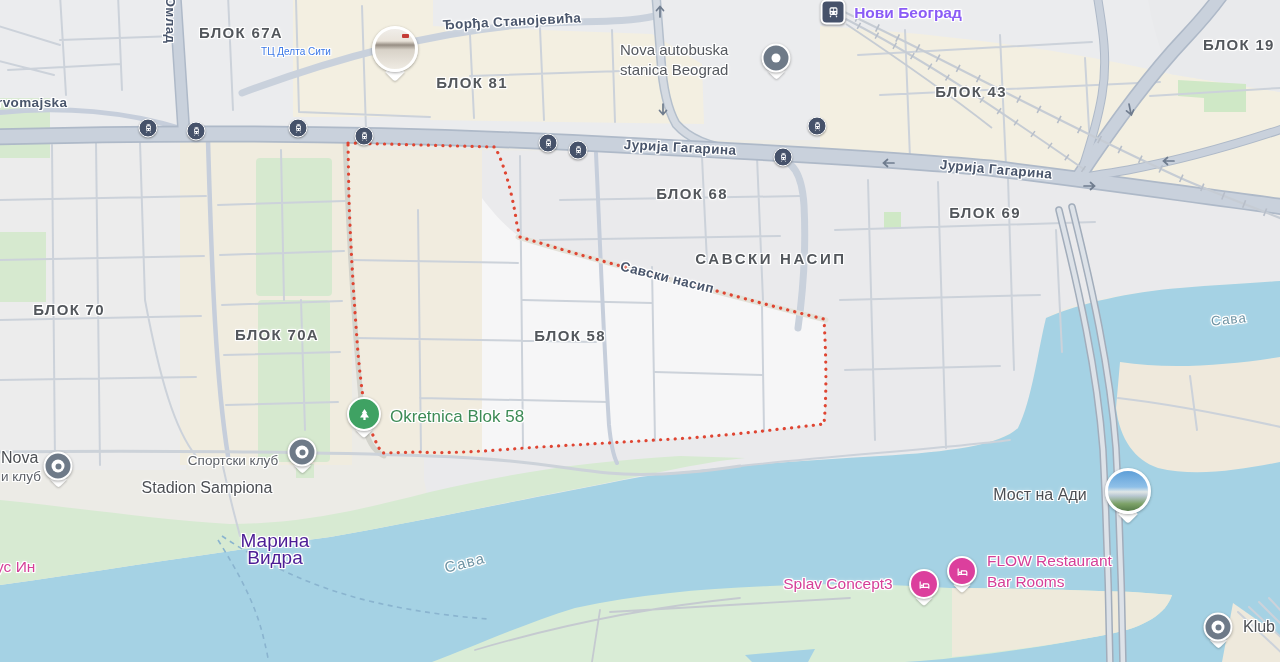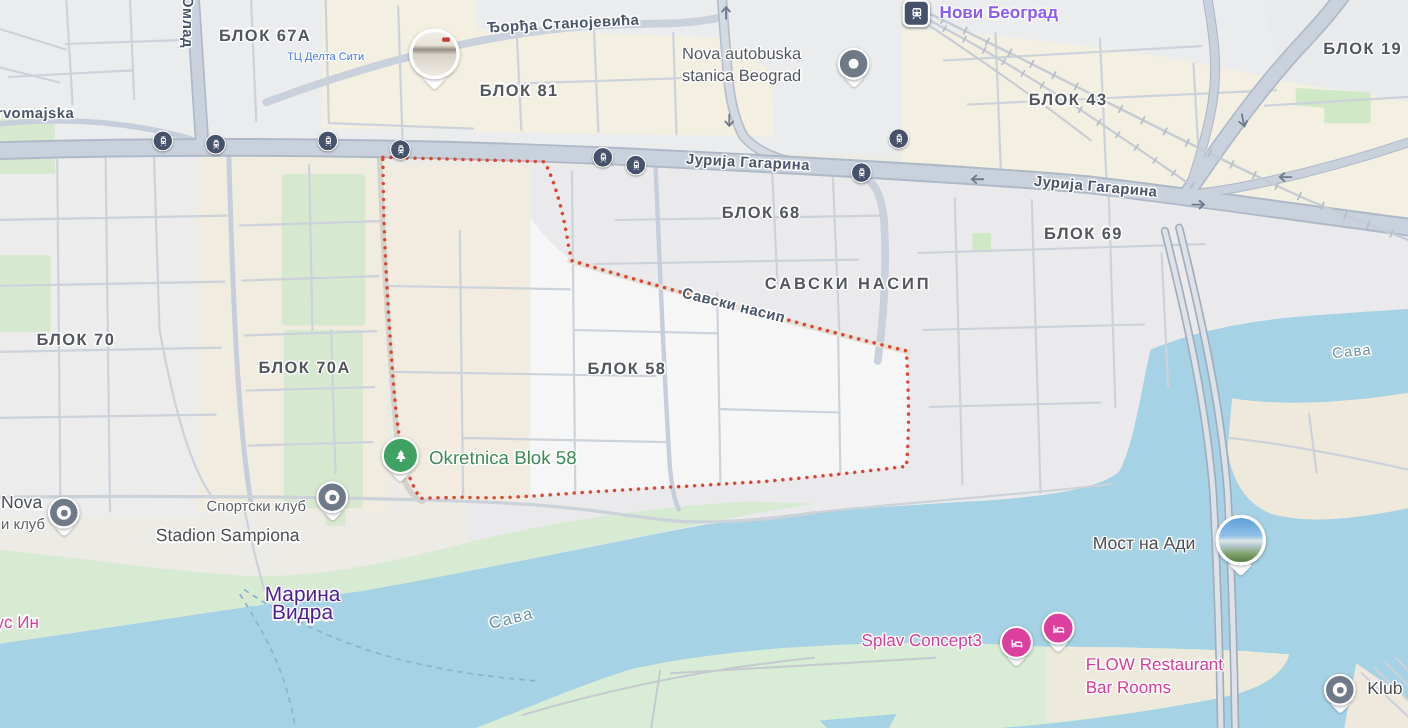--- a/index.html
+++ b/index.html
@@ -184,21 +184,21 @@
       <div class="lbl s-poi-lg" style="left: 207px; top: 443px; text-align: center; transform: translate(-50%, -50%) rotate(0deg); margin-top: 45px;">Stadion Sampiona</div>
       <div class="lbl s-poi-sub" style="left: 233px; top: 461px; text-align: center; transform: translate(-50%, -50%) rotate(0deg);">Спортски клуб</div>
       <div class="lbl s-poi-lg" style="left: 1px; top: 458px; text-align: left; transform: translate(0px, -50%) rotate(0deg);">Nova</div>
       <div class="lbl s-poi-sub" style="left: 1px; top: 477px; text-align: left; transform: translate(0px, -50%) rotate(0deg);">и клуб</div>
       <div class="lbl s-water-poi" style="left: 275px; top: 541px; text-align: center; transform: translate(-50%, -50%) rotate(0deg);">Марина</div>
       <div class="lbl s-water-poi" style="left: 275px; top: 558px; text-align: center; transform: translate(-50%, -50%) rotate(0deg);">Видра</div>
       <div class="lbl s-poi-pink" style="left: -4px; top: 567px; text-align: left; transform: translate(0px, -50%) rotate(0deg);">ус Ин</div>
       <div class="lbl s-water" style="left: 465px; top: 563px; text-align: center; transform: translate(-50%, -50%) rotate(-14deg);">Сава</div>
       <div class="lbl s-poi-lg" style="left: 1040px; top: 495px; text-align: center; transform: translate(-50%, -50%) rotate(0deg);">Мост на Ади</div>
       <div class="lbl s-poi-pink" style="left: 838px; top: 584px; text-align: center; transform: translate(-50%, -50%) rotate(0deg);">Splav Concept3</div>
-      <div class="lbl s-poi-pink" style="left: 987px; top: 572px; text-align: left; transform: translate(0px, -50%) rotate(0deg); margin-top: 44px;">FLOW Restaurant
+      <div class="lbl s-poi-pink" style="left: 987px; top: 572px; text-align: left; transform: translate(0px, -50%) rotate(0deg);">FLOW Restaurant
 Bar Rooms</div>
       <div class="lbl s-water-sm" style="left: 1229px; top: 320px; text-align: center; transform: translate(-50%, -50%) rotate(-6deg);">Сава</div>
       <div class="lbl s-poi-lg" style="left: 1259px; top: 627px; text-align: center; transform: translate(-50%, -50%) rotate(0deg);">Klub</div>
       <div class="lbl s-street" style="left: -3px; top: 103px; text-align: left; transform: translate(0px, -50%) rotate(0deg);">rvomajska</div>
       <div class="lbl s-street" style="left: 170px; top: 20px; text-align: center; transform: translate(-50%, -50%) rotate(90deg);">Омлад</div>
     </div>
 <div id="pins-layer">
       <div class="pin pin-photo" style="left: 395px; top: 49px; transform: translate(-50%, -50%);">
         <span class="tail"></span>
         <span class="disc photo-mall"></span>

